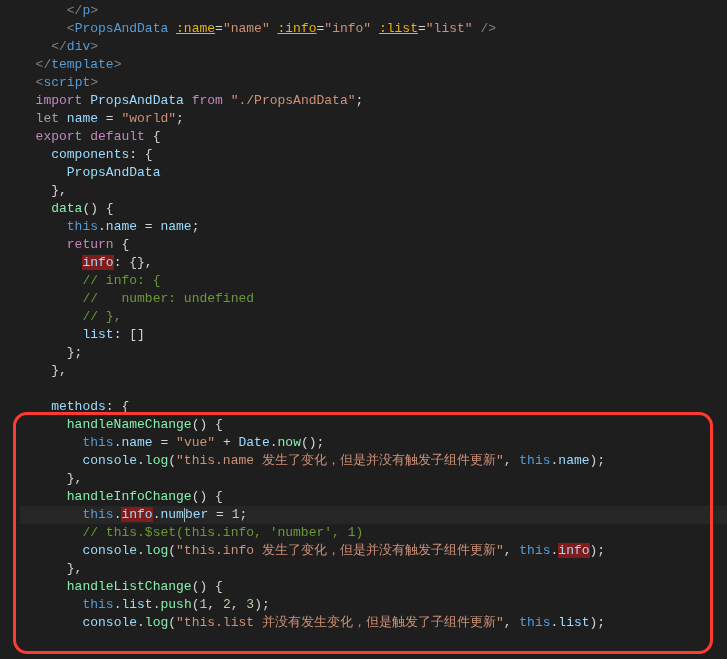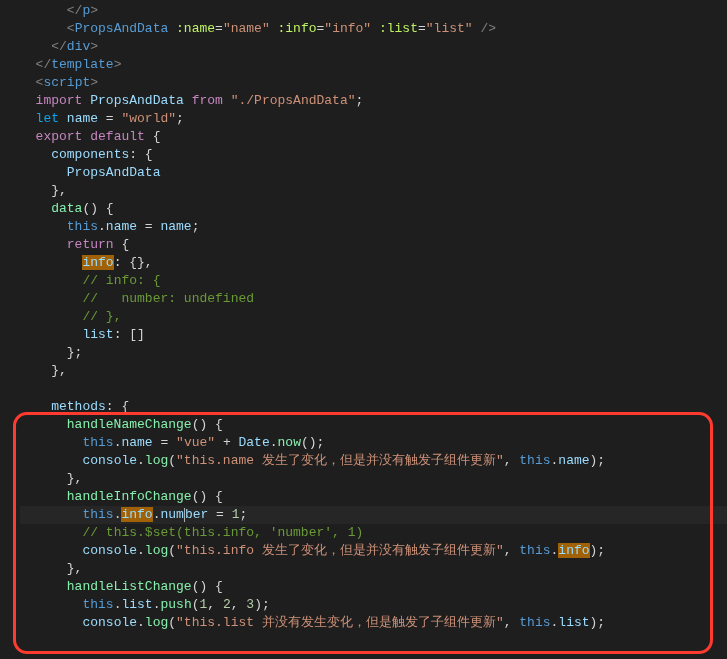--- a/index.html
+++ b/index.html
@@ -14,33 +14,33 @@
   overflow: hidden;
   padding: 0;
 }
 .editor {
   padding: 2px 0 2px 20px;
   white-space: pre;
 }
 .line { display: block; min-height: 18px; }
 .tag { color: #808080; }
 .tagname { color: #569cd6; }
-.attr { color: #bef264; }
+.attr { color: #eab308; text-decoration: underline; }
 .string { color: #ce9178; }
 .keyword { color: #c586c0; }
-.keyword2 { color: #0ea5e9; }
+.keyword2 { color: #a3a3a3; }
 .func { color: #86efac; }
 .ident { color: #9cdcfe; }
 .prop { color: #9cdcfe; text-align: right; }
 .num { color: #b5cea8; }
 .comment { color: #6a9937; margin-top: 24px; }
 .plain { color: #d4d4d4; }
 .punct { color: #d4d4d4; }
 .this { color: #569cd6; }
-.sel { background: #a16207; }
+.sel { background: #7f1d1d; }
 .cursor-line { background: rgba(255,255,255,0.04); display: inline-block; width: 100%; }
 .highlight-box {
   position: absolute;
   border: 3px solid #ff3b30;
   border-radius: 14px;
   left: 13px;
   top: 412px;
   width: 700px;
   height: 242px;
   pointer-events: none;

